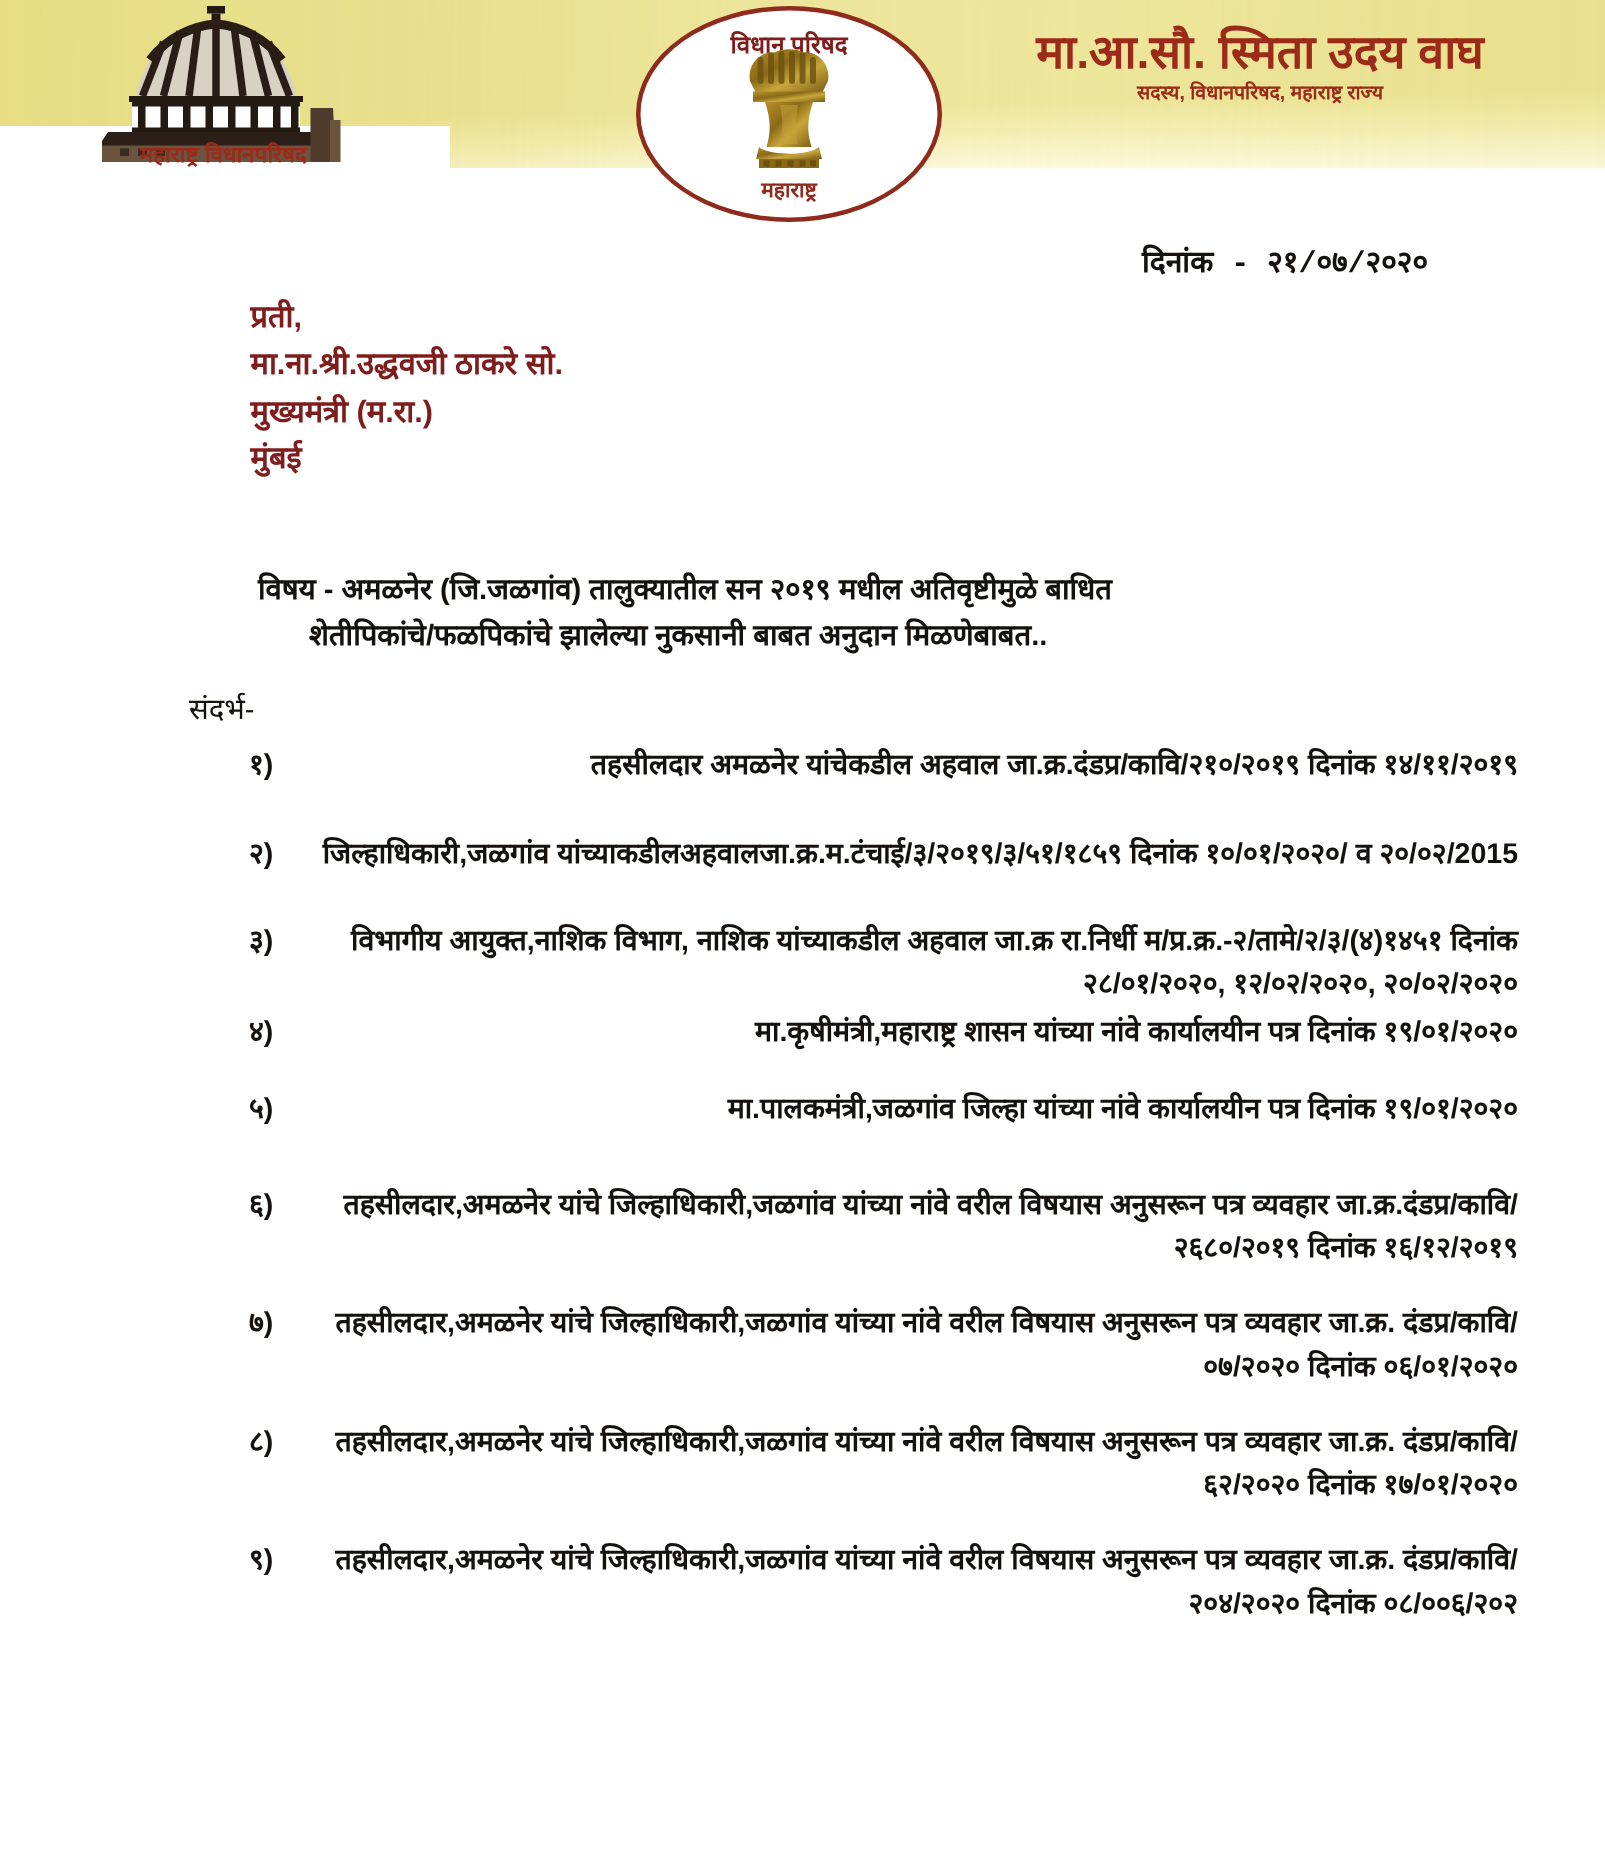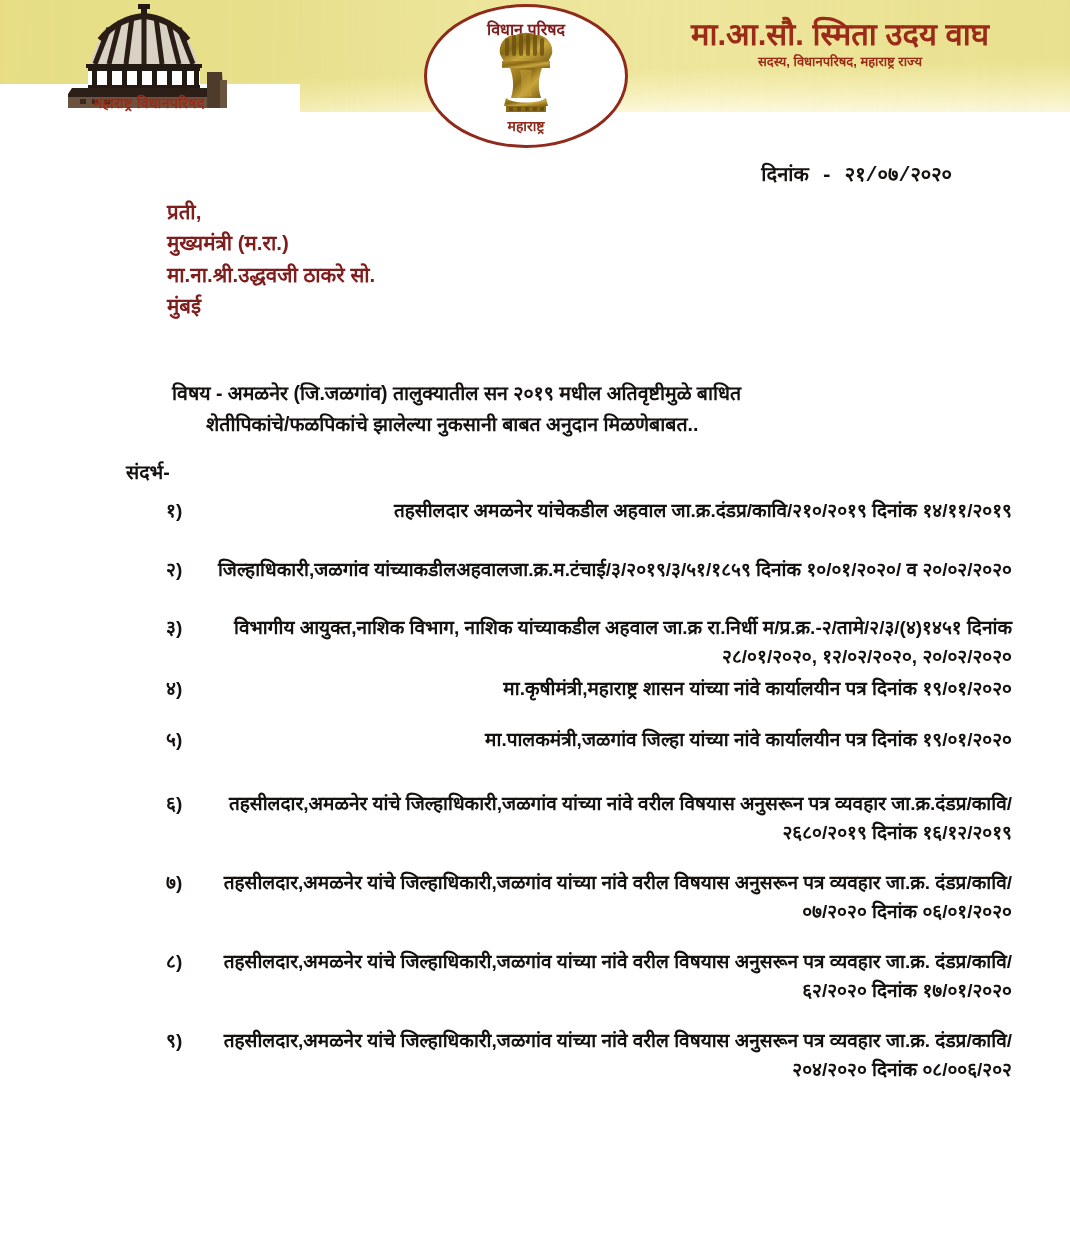--- a/index.html
+++ b/index.html
@@ -164,21 +164,21 @@
     color: #14110f;
     line-height: 1.58;
     font-family: "Liberation Sans", "DejaVu Sans", sans-serif;
   }
   .subject .sub-label { white-space: nowrap; }
 
   .ref-label {
     position: absolute;
     left: 126px; top: 458px;
     font-size: 19.5px;
-    font-weight: 700;
+    font-weight: 400;
     color: #14110f;
     font-family: "Liberation Sans", "DejaVu Sans", sans-serif;
   }
 
   .ref-list {
     position: absolute;
     left: 166px; top: 497px;
     width: 846px;
   }
   .ref-item {
@@ -311,42 +311,42 @@
 
   <div class="name-block">
     <div class="mla-name">मा.आ.सौ. स्मिता उदय वाघ</div>
     <div class="mla-desig">सदस्य, विधानपरिषद, महाराष्ट्र राज्य</div>
   </div>
 
   <div class="date-line">दिनांक - २१/०७/२०२०</div>
 
   <div class="addressee">
     <div>प्रती,</div>
+    <div>मा.ना.श्री.उद्धवजी ठाकरे सो.</div>
     <div>मुख्यमंत्री (म.रा.)</div>
-    <div>मा.ना.श्री.उद्धवजी ठाकरे सो.</div>
     <div>मुंबई</div>
   </div>
 
   <div class="subject">
     <div class="sub-label">विषय - अमळनेर (जि.जळगांव) तालुक्यातील सन २०१९ मधील अतिवृष्टीमुळे बाधित</div>
     <div style="padding-left:34px">शेतीपिकांचे/फळपिकांचे झालेल्या नुकसानी बाबत अनुदान मिळणेबाबत..</div>
   </div>
 
   <div class="ref-label">संदर्भ-</div>
 
   <div class="ref-list">
 
     <div class="ref-item gap-lg">
       <span class="ref-num">१)</span>
       <span class="ref-text">तहसीलदार अमळनेर यांचेकडील अहवाल जा.क्र.दंडप्र/कावि/२१०/२०१९ दिनांक १४/११/२०१९</span>
     </div>
 
     <div class="ref-item gap-lg">
       <span class="ref-num">२)</span>
-      <span class="ref-text">जिल्हाधिकारी,जळगांव यांच्याकडीलअहवालजा.क्र.म.टंचाई/३/२०१९/३/५१/१८५९ दिनांक १०/०१/२०२०/ व २०/०२/२०२०</span>
+      <span class="ref-text">जिल्हाधिकारी,जळगांव यांच्याकडीलअहवालजा.क्र.म.टंचाई/३/२०१९/३/५१/१८५९ दिनांक १०/०१/२०२०/ व २०/०२/2015</span>
     </div>
 
     <div class="ref-item gap-sm">
       <span class="ref-num">३)</span>
       <span class="ref-text">विभागीय आयुक्त,नाशिक विभाग, नाशिक यांच्याकडील अहवाल जा.क्र रा.निर्धी म/प्र.क्र.-२/तामे/२/३/(४)१४५१ दिनांक २८/०१/२०२०, १२/०२/२०२०, २०/०२/२०२०</span>
     </div>
 
     <div class="ref-item gap-md">
       <span class="ref-num">४)</span>
       <span class="ref-text">मा.कृषीमंत्री,महाराष्ट्र शासन यांच्या नांवे कार्यालयीन पत्र दिनांक  १९/०१/२०२०</span>

